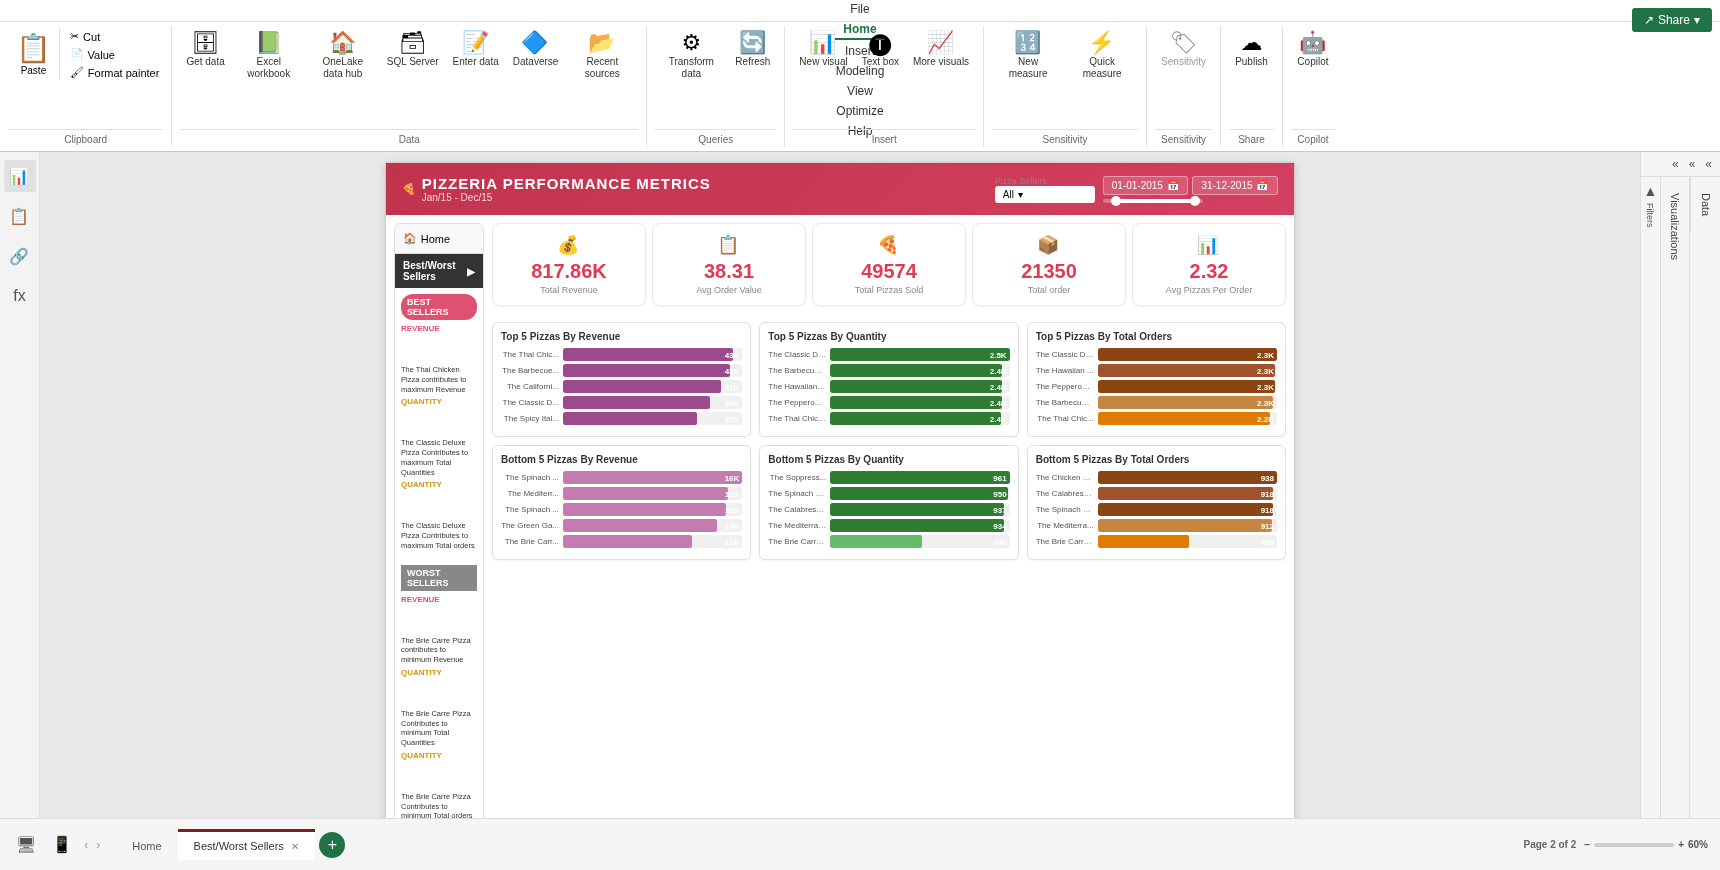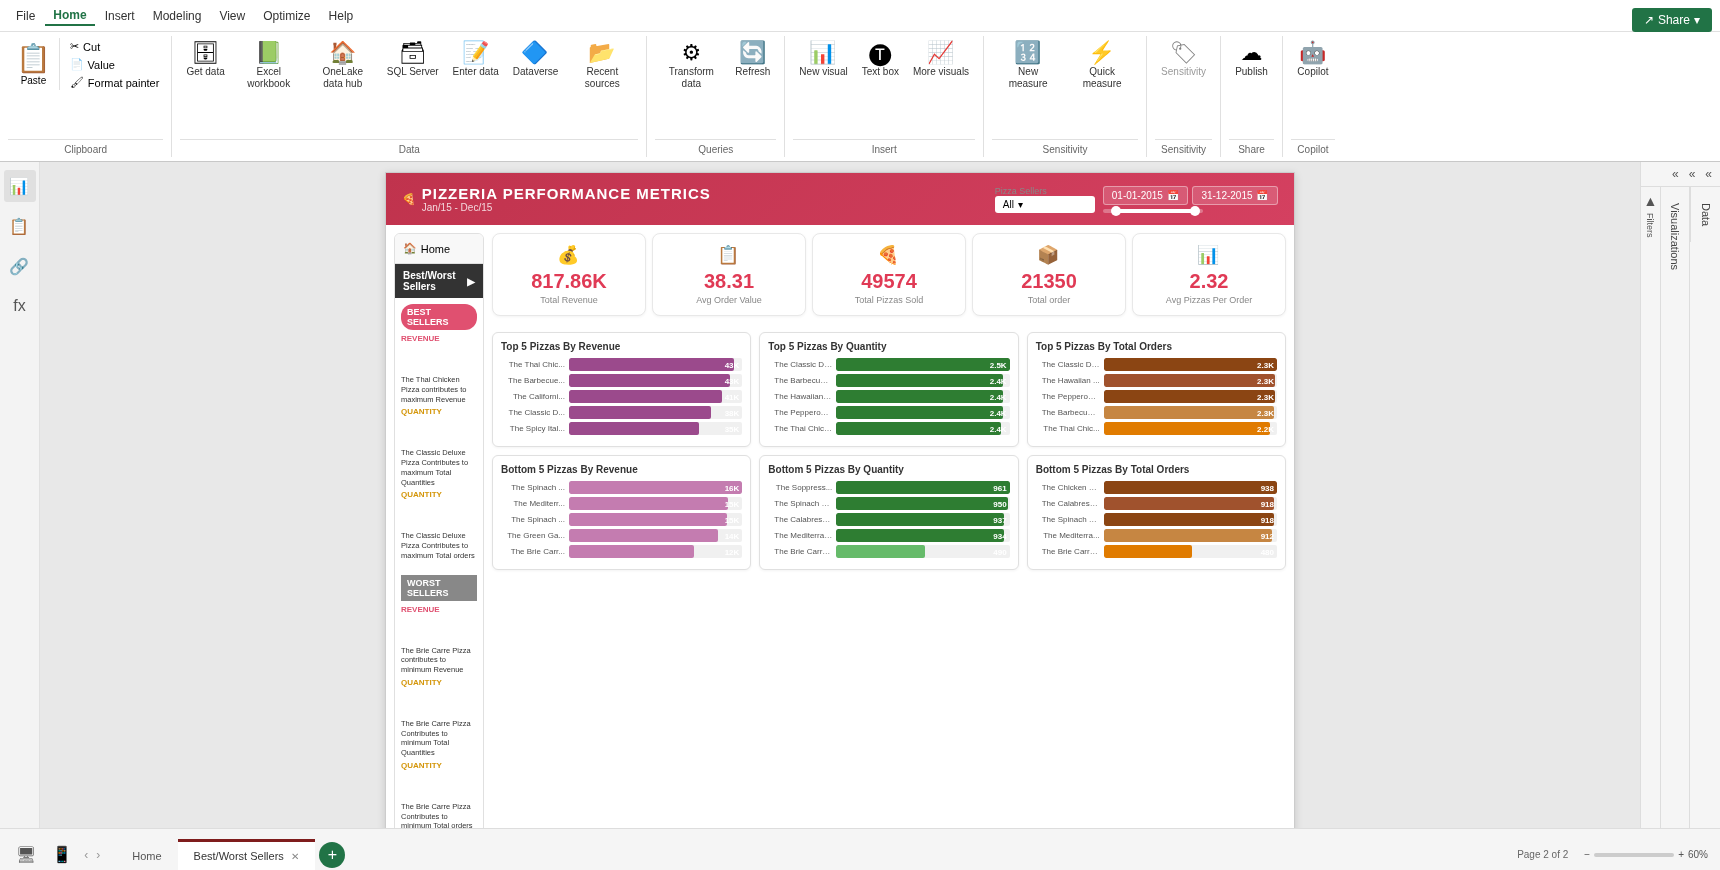--- a/index.html
+++ b/index.html
@@ -1,19 +1,19 @@
 <!DOCTYPE html>
 <html><head>
   <meta charset="utf-8">
   <style>
     * { box-sizing: border-box; margin: 0; padding: 0; }
     body { font-family: 'Segoe UI', Arial, sans-serif; font-size: 11px; background: #f3f3f3; overflow: hidden; width: 1720px; height: 870px; }
 
     
-    .menu-bar { height: 32px; background: #fff; display: flex; align-items: center; padding: 0 8px; gap: 2px; border-bottom: 1px solid #e0e0e0; }
+    .menu-bar { height: 22px; background: #fff; display: flex; align-items: center; padding: 0 8px; gap: 2px; border-bottom: 1px solid #e0e0e0; flex-direction: column; }
     .menu-item { padding: 2px 8px; font-size: 12px; color: #333; cursor: pointer; }
     .menu-item.active { border-bottom: 2px solid #217346; color: #217346; font-weight: 600; }
 
     
     .ribbon { height: 130px; background: #fff; border-bottom: 1px solid #c8c8c8; display: flex; align-items: stretch; padding: 4px 0; }
     .ribbon-group { display: flex; flex-direction: column; align-items: flex-start; border-right: 1px solid #e0e0e0; padding: 2px 8px; min-width: fit-content; }
     .ribbon-group-label { font-size: 10px; color: #666; margin-top: auto; padding-top: 4px; text-align: center; width: 100%; border-top: 1px solid #e0e0e0; }
     .ribbon-buttons { display: flex; align-items: flex-start; gap: 2px; flex: 1; }
     .ribbon-btn { display: flex; flex-direction: column; align-items: center; justify-content: flex-start; padding: 4px 6px; cursor: pointer; border-radius: 3px; min-width: 44px; }
     .ribbon-btn .icon { font-size: 22px; margin-bottom: 2px; line-height: 1; }
@@ -75,21 +75,21 @@
     .kpi-icon { font-size: 18px; color: #4a90d9; margin-bottom: 4px; }
     .kpi-value { font-size: 20px; font-weight: bold; color: #e03a55; }
     .kpi-label { font-size: 9px; color: #888; margin-top: 2px; }
 
     
     .charts-container { flex: 1; display: flex; flex-direction: column; gap: 8px; }
     .charts-row { display: flex; gap: 8px; }
     .chart-card { background: white; border-radius: 6px; border: 1px solid #e0e0e0; padding: 8px; flex: 1; box-shadow: 0 1px 3px rgba(0,0,0,0.05); }
     .chart-title { font-size: 10px; font-weight: 600; color: #333; margin-bottom: 6px; }
     .bar-row { display: flex; align-items: center; gap: 4px; margin-bottom: 3px; }
-    .bar-label { font-size: 8px; color: #555; width: 58px; text-align: right; overflow: hidden; text-overflow: ellipsis; white-space: nowrap; margin-left: 6px; }
+    .bar-label { font-size: 8px; color: #555; width: 58px; text-align: right; overflow: hidden; text-overflow: ellipsis; white-space: nowrap; }
     .bar-track { flex: 1; height: 13px; background: #f0f0f0; border-radius: 2px; overflow: hidden; position: relative; }
     .bar-fill { height: 100%; border-radius: 2px; }
     .bar-value-inside { position: absolute; right: 3px; top: 50%; transform: translateY(-50%); font-size: 8px; color: white; font-weight: 600; }
 
     
     .bottom-bar { height: 52px; background: #f5f5f5; border-top: 1px solid #ddd; display: flex; align-items: center; padding: 0 12px; gap: 0; }
     .view-icons { display: flex; align-items: center; gap: 8px; margin-right: 16px; }
     .view-icon { font-size: 16px; color: #555; cursor: pointer; padding: 4px; }
     .tab-bar { display: flex; align-items: center; gap: 0; flex: 1; }
     .tab { padding: 8px 16px; font-size: 11px; cursor: pointer; border-top: 2px solid transparent; color: #555; background: #f5f5f5; }
@@ -660,21 +660,21 @@
     <span style="font-size:12px;color:#999;">›</span>
   </div>
   <div class="tab-bar">
     <div class="tab">Home</div>
     <div class="tab active">
       <span>Best/Worst Sellers</span>
       <span class="tab-close">✕</span>
     </div>
     <div class="tab-add">+</div>
   </div>
-  <div style="margin-left:auto;display:flex;align-items:flex-end;gap:16px;">
+  <div style="margin-left:auto;display:flex;align-items:flex-end;gap:8px;font-weight:bold;">
     <span class="page-info">Page 2 of 2</span>
     <div class="zoom-controls">
       <span>−</span>
       <div class="zoom-slider"></div>
       <span>+</span>
       <span>60%</span>
     </div>
   </div>
 </div>
 

